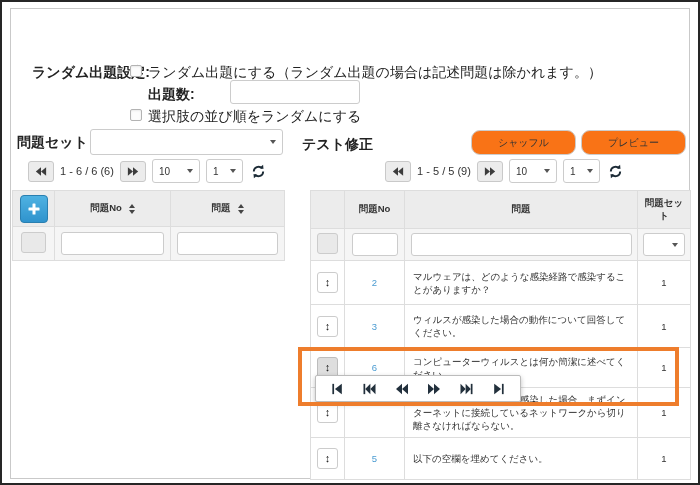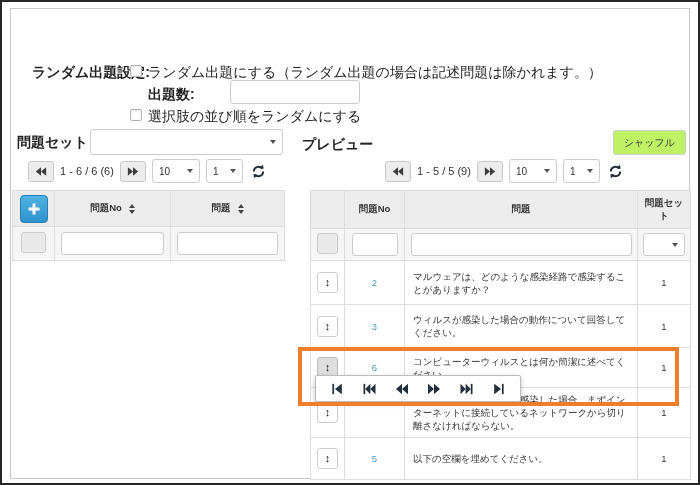--- a/index.html
+++ b/index.html
@@ -36,22 +36,22 @@
 
   
   .pager { position:absolute; display:flex; align-items:center; justify-content:center; gap:6px; }
   .pager-btn { width:26px; height:21px; background:#ececec; border:1px solid #c9c9c9;
            border-radius:3px; display:inline-flex; align-items:center; justify-content:center; }
   .pager-text { font-size:11px; color:#333; white-space:nowrap; }
   .pager .sel { position:static; height:24px; }
   .refresh-btn { background:none; border:none; display:inline-flex; padding:0 2px; }
 
   
-  .btn { height:25px; background:#bef264; border:1px solid #ccc; border-radius:3px;
-         font-size:10px; color:#333; padding:0 10px; white-space:nowrap;
+  .btn { height:25px; background:#f97316; border:1px solid #ccc; border-radius:9px;
+         font-size:10px; color:#333; padding:0 26px; white-space:nowrap;
          font-family:inherit; }
   .btn-row { position:absolute; display:flex; gap:5px; justify-content:flex-end; }
 
   
   table.grid { position:absolute; border-collapse:collapse; table-layout:fixed; background:#fff; }
   table.grid th, table.grid td { border:1px solid #ddd; font-size:9.5px; color:#333;
          vertical-align:middle; overflow:hidden; }
   table.grid th { background:#ececec; font-weight:600; text-align:center; }
   tr.filter-row td { background:#f5f5f5; text-align:center; }
   tr.filter-row input.txt { position:static; height:23px; width:90%; }
@@ -176,23 +176,24 @@
       </th>
     </tr>
     <tr class="filter-row" style="height:34px;">
       <td><span class="mini-btn"></span></td>
       <td><input class="txt" style=""></td>
       <td><input class="txt" style=""></td>
     </tr>
   </tbody>
     </table>
 
-  <span class="lbl bold" style="left:300px; top:134px;">プレビュー</span>
+  <span class="lbl bold" style="left:300px; top:134px;">テスト修正</span>
   <div class="btn-row" style="left:450px; top:128px; width:234px;">
     <button class="btn">シャッフル</button>
+    <button class="btn">プレビュー</button>
   </div>
 
   <div class="pager" style="left:318px; top:156px; width:370px; height:26px;">
     <span class="pager-btn">
       <svg width="12" height="11" viewBox="0 0 14 12">
         <polygon points="7,1 7,11 1,6" fill="#3c3c3c"></polygon>
           <polygon points="13,1 13,11 7,6" fill="#3c3c3c"></polygon>
       </svg>
     </span>
     <span class="pager-text">1 - 5 / 5 (9)</span>

